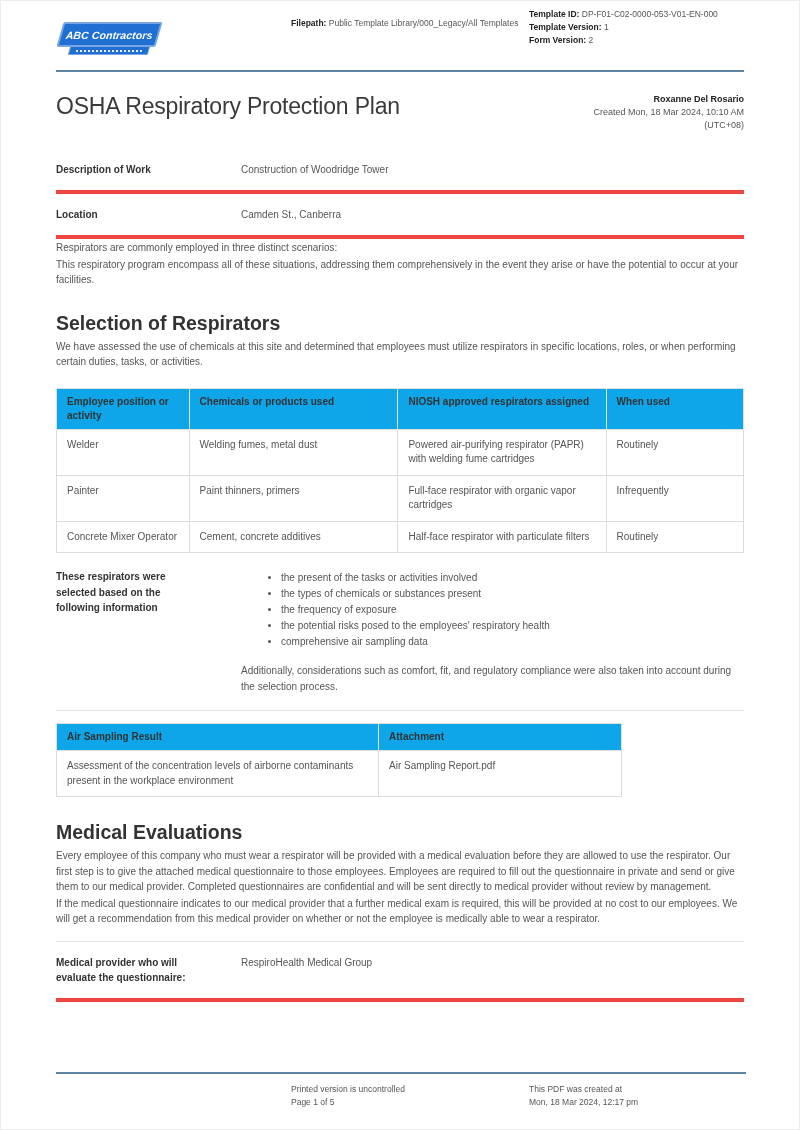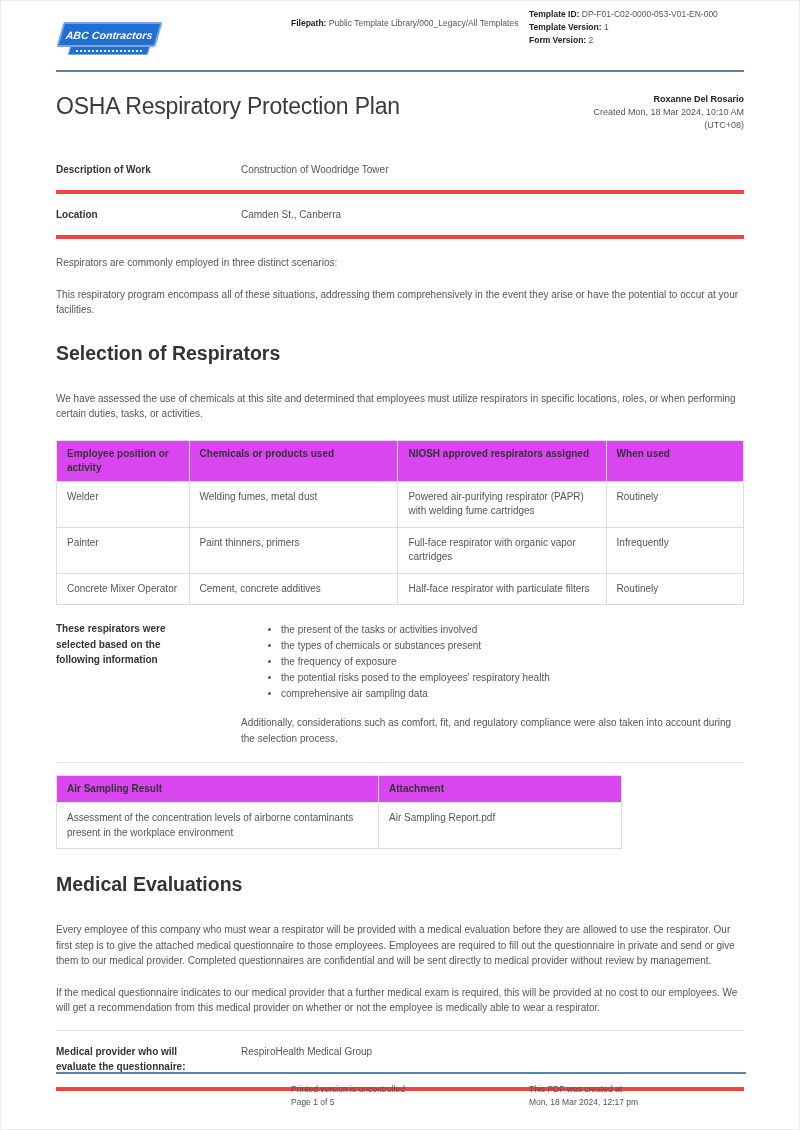--- a/index.html
+++ b/index.html
@@ -51,31 +51,31 @@
 
   
   .fields { margin-top: 17px; }
   .field-row { display: flex; padding: 13px 0; border-bottom: 4px solid #ef4444; }
   .field-label { width: 185px; flex: 0 0 185px; font-size: 10px; font-weight: bold; color: #333; line-height: 15px; }
   .field-label span { display: inline-block; max-width: 130px; }
   .field-value { font-size: 10px; color: #555; line-height: 15px; }
 
   
   p { font-size: 10px; line-height: 15.5px; color: #555; }
-  .para { margin-top: 16px; }
+  .para { margin-top: 1px; }
   ul.bullets { margin: 10px 0 10px 26px; padding-left: 12px; }
   ul.bullets li { font-size: 10px; line-height: 16px; color: #555; }
   h2 { font-size: 19.5px; font-weight: bold; color: #333; margin-top: 24px; }
-  h2 + p { margin-top: 26px; }
+  h2 + p { margin-top: 4px; }
 
   
   table { border-collapse: collapse; margin-top: 18px; }
   table.main-table { width: 100%; }
   th {
-    background: #d946ef; font-size: 10px; font-weight: bold; color: #333;
+    background: #0ea5e9; font-size: 10px; font-weight: bold; color: #333;
     text-align: left; vertical-align: top; padding: 6px 10px; line-height: 14px;
     border: 1px solid #e0e0e0;
   }
   td {
     font-size: 10px; color: #555; vertical-align: top;
     padding: 8px 10px; line-height: 14.5px;
     border: 1px solid #dcdcdc;
   }
 
   

